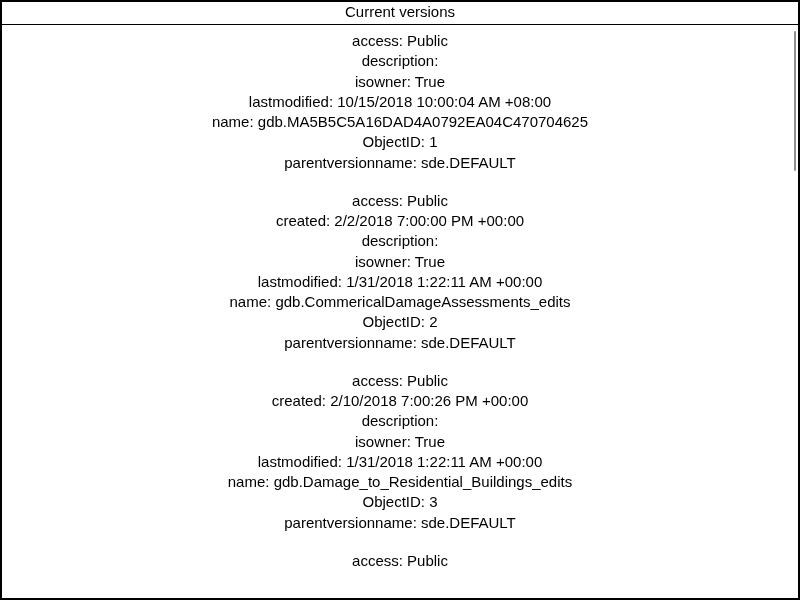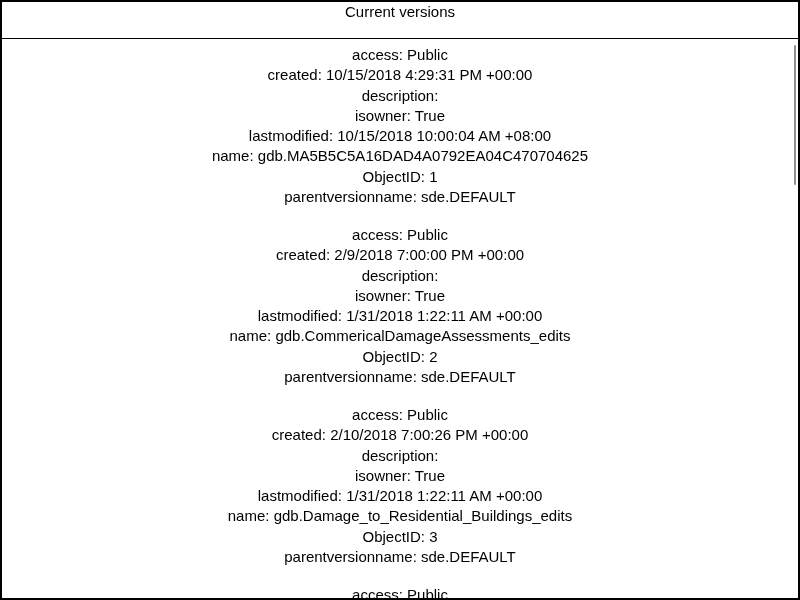--- a/index.html
+++ b/index.html
@@ -20,21 +20,21 @@
       height: 600px;
       border: 2px solid #000;
       display: flex;
       flex-direction: column;
       background: #fff;
     }
     .titlebar {
       border-bottom: 1px solid #000;
       text-align: center;
       font-size: 15px;
-      padding: 1px 0 18px 0;
+      padding: 1px 0 4px 0;
       background: #fff;
       flex: 0 0 auto;
     }
     .content-wrap {
       position: relative;
       flex: 1 1 auto;
       overflow: hidden;
       text-align: center;
     }
     .content {
@@ -80,32 +80,31 @@
 
 <div class="window">
   <div class="titlebar">
     <span>Current versions</span>
   </div>
   <div class="content-wrap">
     <div class="content">
 
       <div class="record">
         <div class="field"><span class="label">access</span><span>Public</span></div>
-        <div class="field"><span class="label">created</span><span>10/15/2018 4:29:31 PM +00:00</span></div>
         <div class="field"><span class="label">description</span><span></span></div>
         <div class="field"><span class="label">isowner</span><span>True</span></div>
         <div class="field"><span class="label">lastmodified</span><span>10/15/2018 10:00:04 AM +08:00</span></div>
         <div class="field"><span class="label">name</span><span>gdb.MA5B5C5A16DAD4A0792EA04C470704625</span></div>
         <div class="field"><span class="label">ObjectID</span><span>1</span></div>
         <div class="field"><span class="label">parentversionname</span><span>sde.DEFAULT</span></div>
       </div>
 
       <div class="record">
         <div class="field"><span class="label">access</span><span>Public</span></div>
-        <div class="field"><span class="label">created</span><span>2/9/2018 7:00:00 PM +00:00</span></div>
+        <div class="field"><span class="label">created</span><span>2/2/2018 7:00:00 PM +00:00</span></div>
         <div class="field"><span class="label">description</span><span></span></div>
         <div class="field"><span class="label">isowner</span><span>True</span></div>
         <div class="field"><span class="label">lastmodified</span><span>1/31/2018 1:22:11 AM +00:00</span></div>
         <div class="field"><span class="label">name</span><span>gdb.CommericalDamageAssessments_edits</span></div>
         <div class="field"><span class="label">ObjectID</span><span>2</span></div>
         <div class="field"><span class="label">parentversionname</span><span>sde.DEFAULT</span></div>
       </div>
 
       <div class="record">
         <div class="field"><span class="label">access</span><span>Public</span></div>

